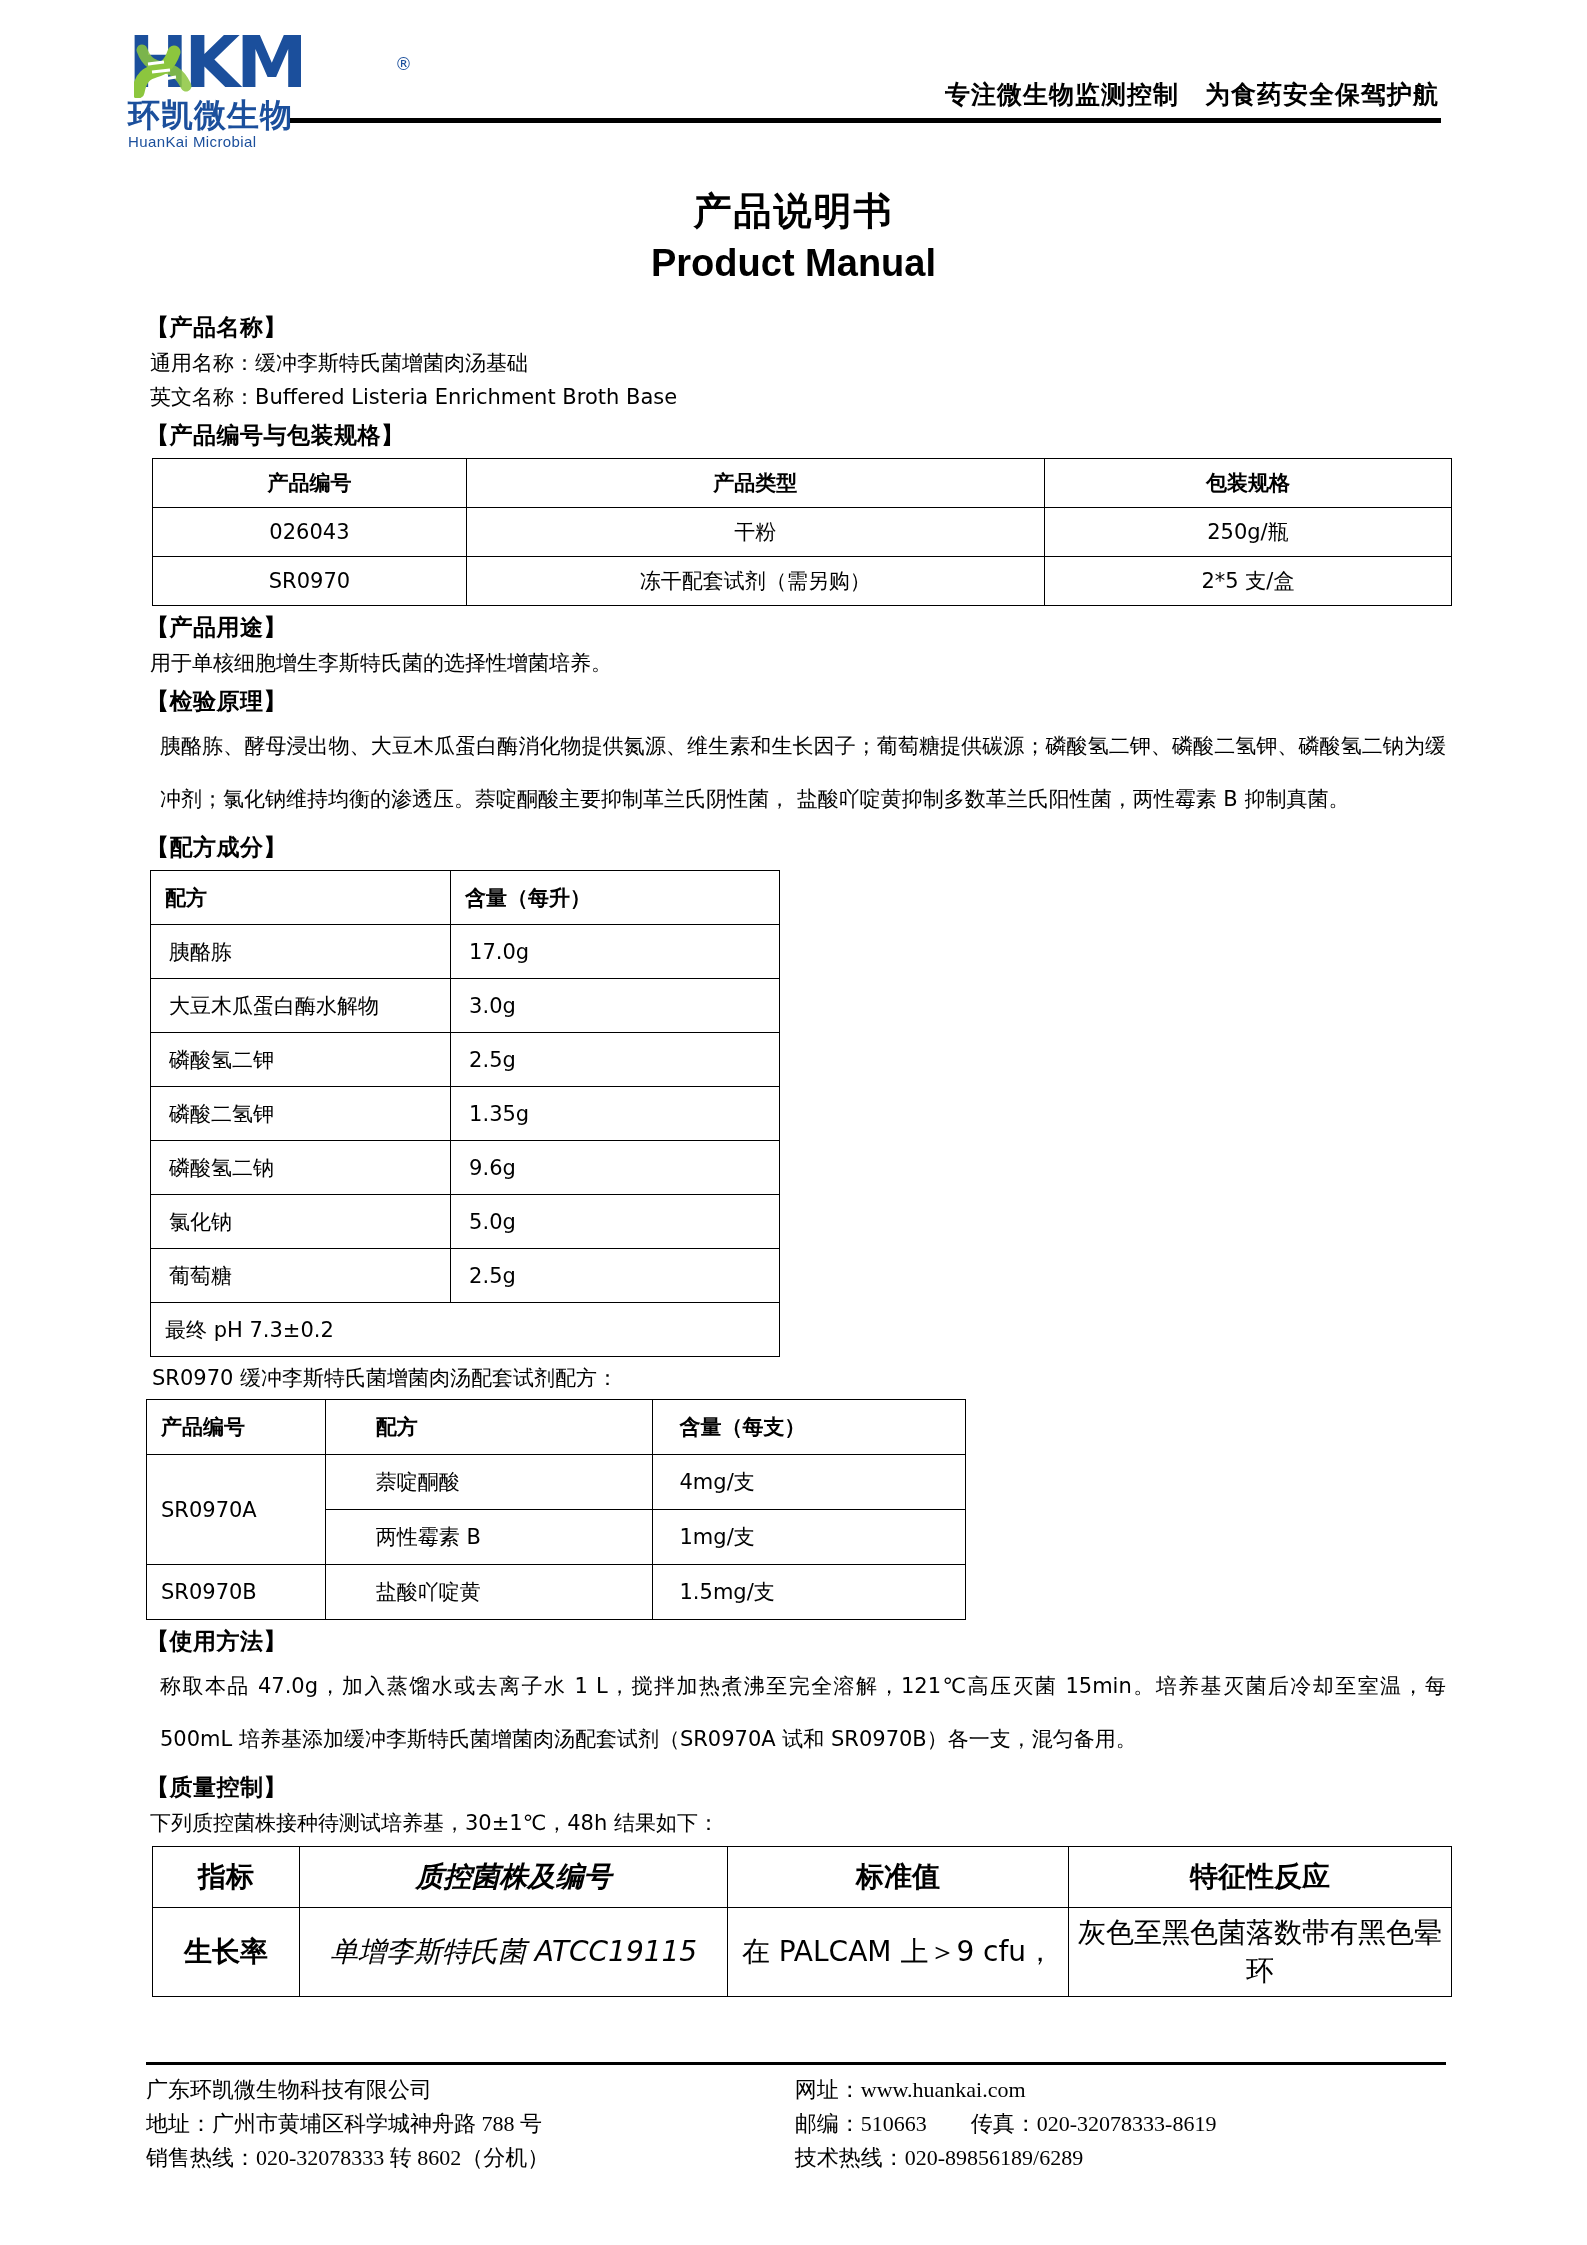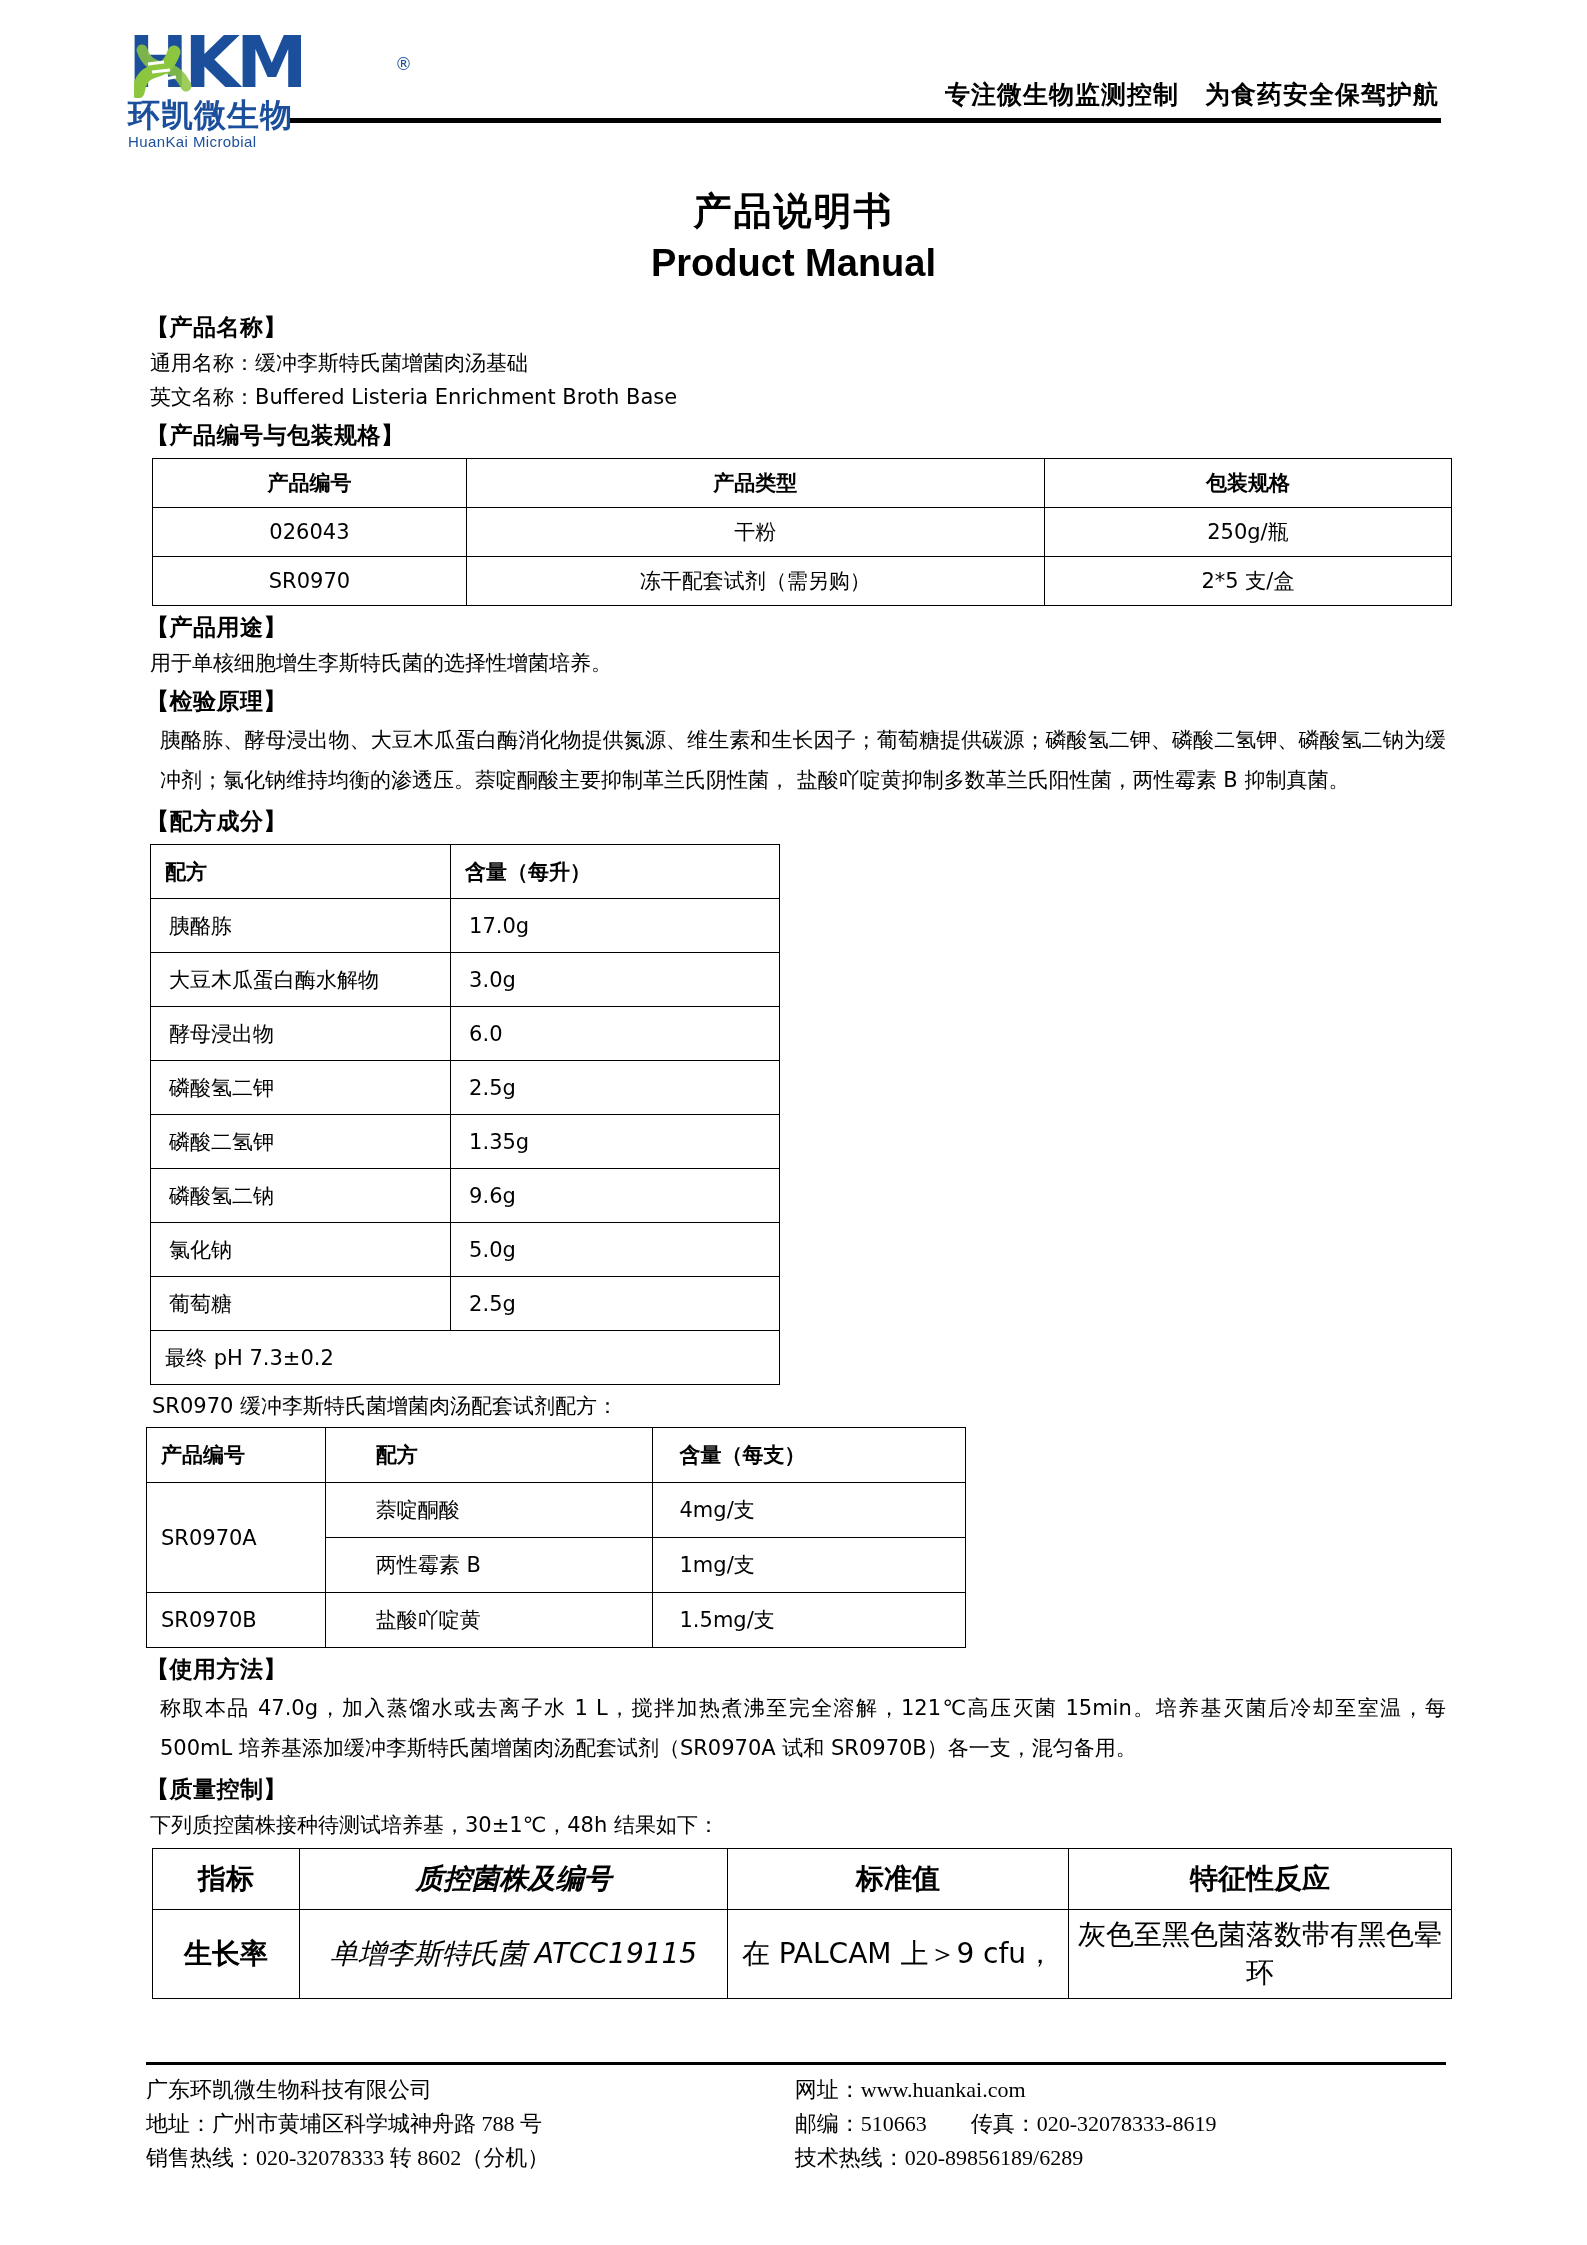--- a/index.html
+++ b/index.html
@@ -137,21 +137,21 @@
   }
   .line {
     font-family: "DejaVu Sans", sans-serif;
     font-size: 21px;
     line-height: 34px;
     padding-left: 4px;
   }
   .para {
     font-family: "DejaVu Sans", sans-serif;
     font-size: 21px;
-    line-height: 40px;
+    line-height: 53px;
     padding-left: 14px;
     text-align: justify;
   }
 
   
   table {
     border-collapse: collapse;
     font-family: "DejaVu Sans", sans-serif;
   }
   .tbl-pkg {
@@ -341,24 +341,20 @@
       <tbody>
         <tr>
           <td class="fc1">胰酪胨</td>
           <td class="fc2">17.0g</td>
         </tr>
         <tr>
           <td class="fc1">大豆木瓜蛋白酶水解物</td>
           <td class="fc2">3.0g</td>
         </tr>
         <tr>
-          <td class="fc1">酵母浸出物</td>
-          <td class="fc2">6.0</td>
-        </tr>
-        <tr>
           <td class="fc1">磷酸氢二钾</td>
           <td class="fc2">2.5g</td>
         </tr>
         <tr>
           <td class="fc1">磷酸二氢钾</td>
           <td class="fc2">1.35g</td>
         </tr>
         <tr>
           <td class="fc1">磷酸氢二钠</td>
           <td class="fc2">9.6g</td>

